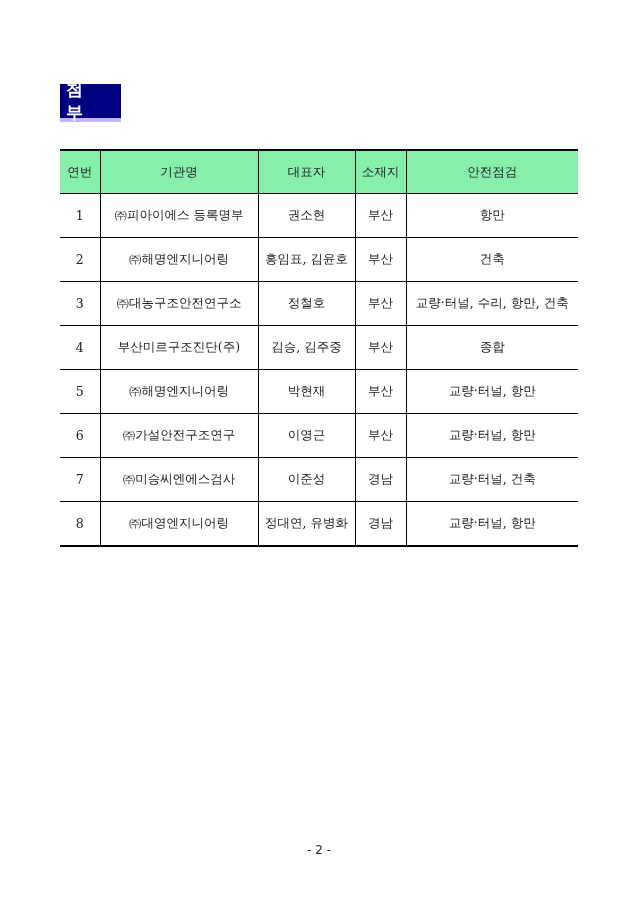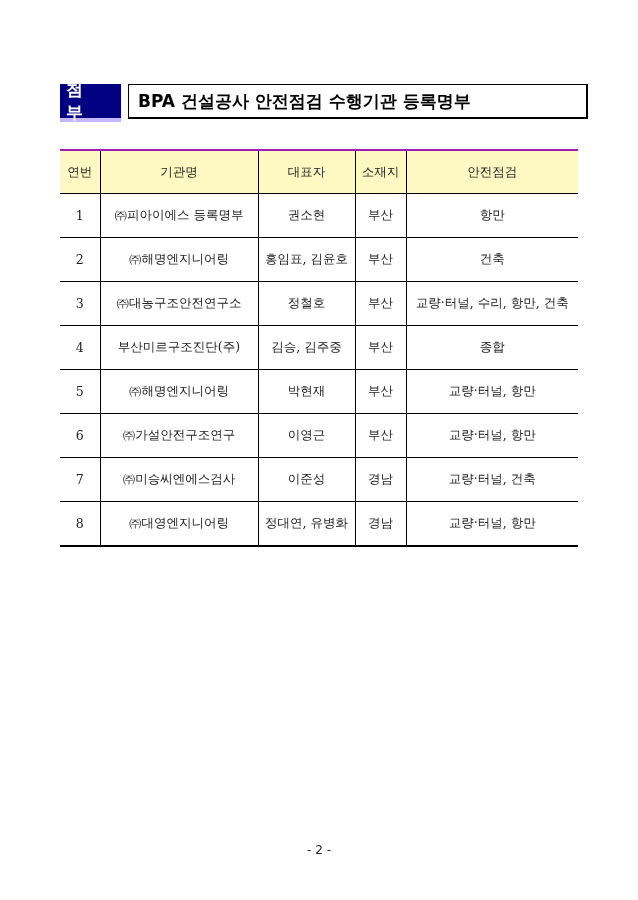--- a/index.html
+++ b/index.html
@@ -14,34 +14,33 @@
   .title-box { position:absolute; left:68px; top:0; width:448px; height:32px;
                border:1px solid #000; border-bottom:2px solid #000; border-right:2px solid #000;
                display:flex; align-items:center; padding-left:9px;
                font-family:"DejaVu Sans", sans-serif; font-weight:bold; font-size:17px; color:#000; }
 
   table.reg { position:absolute; left:60px; top:149px; width:518px; border-collapse:collapse;
               font-size:12.5px; }
   table.reg th, table.reg td { border:1px solid #000; text-align:center; padding:0; height:43px; }
   table.reg tr > *:first-child { border-left:none; }
   table.reg tr > *:last-child { border-right:none; }
-  table.reg thead th { background:#fef9c3; font-weight:normal; height:42px;
-                       border-top:2px solid #a21caf; }
+  table.reg thead th { background:#86efac; font-weight:normal; height:42px;
+                       border-top:2px solid #000000; }
   table.reg tbody tr:last-child td { border-bottom:2px solid #000; }
   .page-no { position:absolute; left:0; top:843px; width:638px; text-align:center;
              font-size:12px; font-family:"DejaVu Sans", sans-serif; }
 </style>
 </head>
 <body>
 
 <div class="title-bar">
   <div class="tag">
       <span>첨 부</span>
     </div>
-  <div class="title-box">BPA 건설공사 안전점검 수행기관 등록명부</div>
 </div>
 
 <table class="reg">
   <colgroup>
     <col style="width:40px">
       <col style="width:158px">
       <col style="width:97px">
       <col style="width:51px">
       <col style="width:172px">
   </colgroup>

